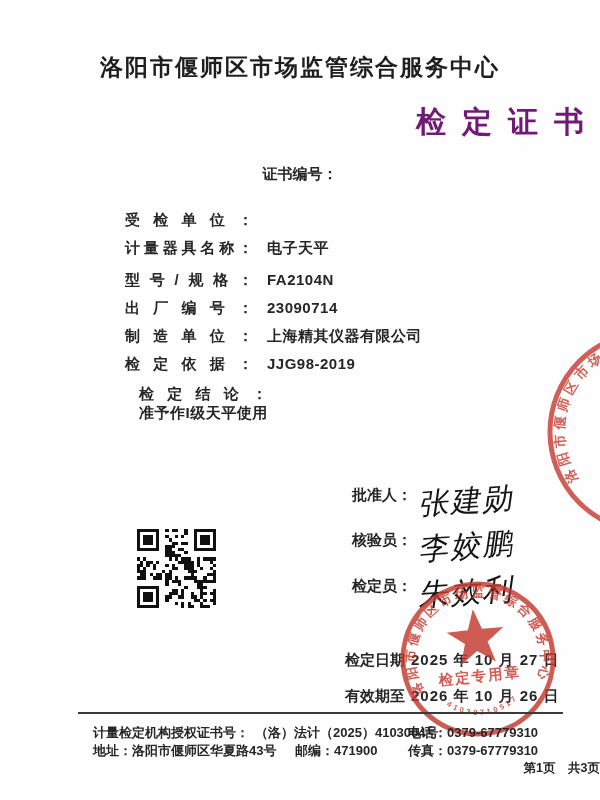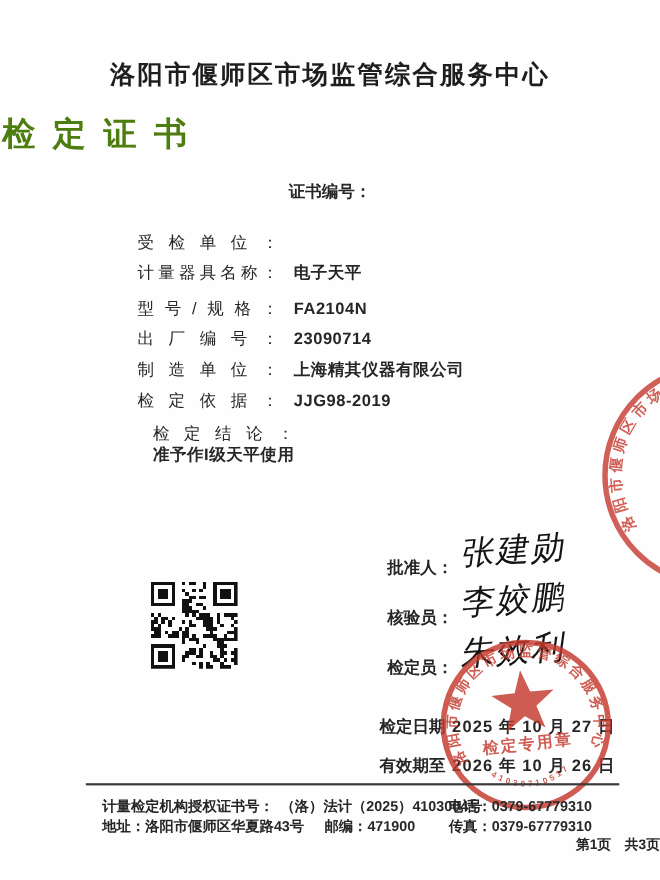--- a/index.html
+++ b/index.html
@@ -3,29 +3,29 @@
 <meta charset="utf-8">
 <style>
   html,body{margin:0;padding:0;background:#ffffff;}
   .page{
     position:relative;width:600px;height:800px;overflow:hidden;
     background:#fefefe;color:#262626;
     font-family:"Liberation Sans", sans-serif;
   }
   .abs{position:absolute;}
   .org-title{left:0;right:0;top:52px;text-align:center;font-size:23px;font-weight:700;letter-spacing:2px;color:#1e1e1e;}
-  .doc-title{left:0;right:0;top:102px;text-align:left;font-size:30px;font-weight:700;letter-spacing:16px;padding-left:2px;color:#4d7c0f;}
+  .doc-title{left:0;right:0;top:102px;text-align:right;font-size:30px;font-weight:700;letter-spacing:16px;padding-left:2px;color:#701a75;}
   .cert-no{left:0;right:0;top:165px;display:flex;justify-content:center;gap:4px;font-size:15px;font-weight:700;}
   .fields{left:125px;top:211px;width:450px;}
   .frow{display:flex;align-items:baseline;height:28px;font-size:15px;}
   .frow:nth-child(3){margin-top:4px;}
   .frow:nth-child(7){margin-top:2px;flex-direction:column;}
-  .flabel{display:inline-block;width:128px;font-weight:400;text-align:justify;text-align-last:justify;}
+  .flabel{display:inline-block;width:128px;font-weight:700;text-align:justify;text-align-last:justify;}
   .fvalue{margin-left:14px;font-weight:700;letter-spacing:.5px;white-space:nowrap;}
-  .sig-row{display:flex;align-items:flex-end;left:352px;height:40px;}
+  .sig-row{display:flex;align-items:flex-start;left:352px;height:40px;}
   .sig-row.r1{top:486px;} .sig-row.r2{top:531px;} .sig-row.r3{top:577px;}
   .sig-label{font-size:15px;font-weight:700;white-space:nowrap;}
   .sig-name{
     font-size:30px;font-weight:400;margin-left:8px;position:relative;top:-5px;
     transform:rotate(-4deg) skewX(-12deg);letter-spacing:2px;color:#141414;white-space:nowrap;
   }
   .qr{left:137px;top:529px;width:79px;height:79px;}
   .date-row{display:flex;align-items:baseline;font-size:15px;font-weight:700;left:345px;white-space:nowrap;}
   .date-row.d1{top:651px;} .date-row.d2{top:687px;}
   .date-value{margin-left:6px;letter-spacing:1px;}

